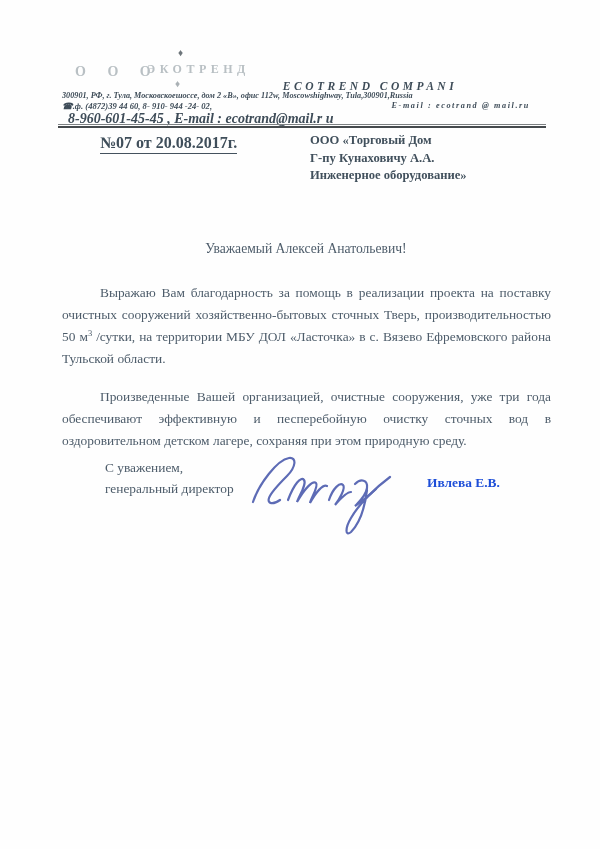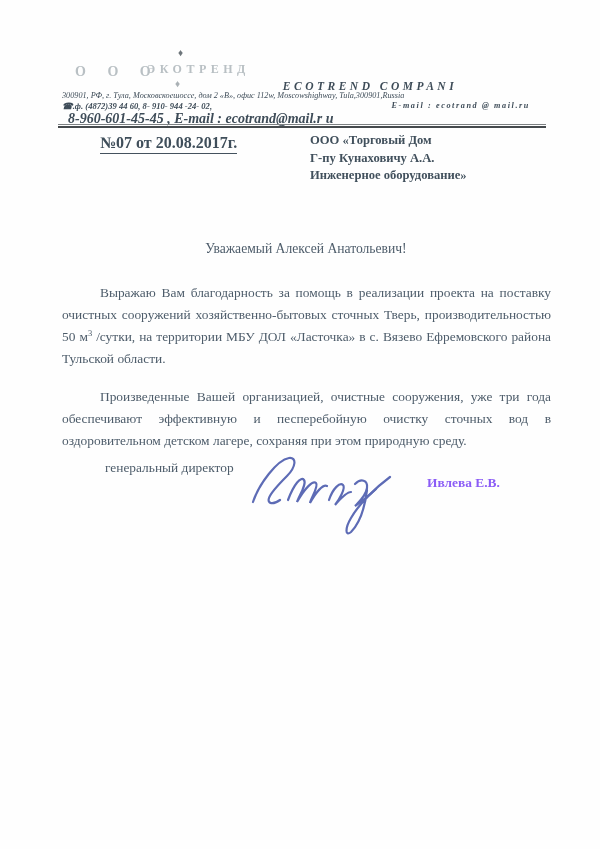--- a/index.html
+++ b/index.html
@@ -35,21 +35,21 @@
   
   .company{
     position:absolute;top:80px;left:255px;width:230px;
     text-align:center;
     font-weight:bold;font-style:italic;
     font-size:11.5px;letter-spacing:3.5px;
     color:#3e4c58;white-space:nowrap;
   }
   .addr1{
     position:absolute;top:91px;left:62px;width:470px;
-    font-style:italic;font-weight:normal;font-size:8.2px;
+    font-style:italic;font-weight:bold;font-size:8.2px;
     color:#3e4c58;white-space:nowrap;
   }
   .addr2{
     position:absolute;top:101px;left:62px;
     font-style:italic;font-weight:bold;font-size:8.6px;
     color:#3e4c58;white-space:nowrap;
   }
   .addr2-right{
     position:absolute;top:101px;left:350px;width:180px;
     text-align:right;
@@ -89,21 +89,21 @@
   }
   .body-text p{margin:16px 0 2px 0;text-indent:38px;}
   .body-text sup{font-size:8.5px;line-height:0;}
   
   .closing{
     position:absolute;top:457px;left:105px;
     font-size:13.4px;line-height:21px;color:#4d5c6a;
   }
   .signer-name{
     position:absolute;top:475px;left:427px;
-    font-weight:bold;font-size:13.4px;color:#8b5cf6;
+    font-weight:bold;font-size:13.4px;color:#1d4ed8;
     white-space:nowrap;
   }
   .signature{position:absolute;top:440px;left:243px;width:160px;height:100px;}
 </style>
 </head>
 <body>
 
 <div class="page">
 
   <div class="logo">
@@ -133,20 +133,21 @@
   </div>
 
   <div class="salutation">Уважаемый Алексей Анатольевич!</div>
 
   <div class="body-text">
     <p><span>Выражаю Вам благодарность за помощь в реализации проекта на поставку очистных сооружений хозяйственно-бытовых сточных Тверь, производительностью 50 м</span><sup>3</sup><span> /сутки, на территории МБУ ДОЛ «Ласточка» в с. Вязево Ефремовского района Тульской области.</span></p>
     <p>Произведенные Вашей организацией, очистные сооружения, уже три года обеспечивают эффективную и песперебойную очистку сточных вод в оздоровительном детском лагере, сохраняя при этом природную среду.</p>
   </div>
 
   <div class="closing">
+    <div>С уважением,</div>
     <div>генеральный директор</div>
   </div>
 
   <svg class="signature" viewBox="0 0 160 100">
     <g fill="none" stroke="#4c5cae" stroke-width="2.2" stroke-linecap="round" opacity="0.9">
       <path d="M10,62 C16,44 34,20 46,18 C54,17 53,27 44,36 C36,44 28,52 26,58 C24,64 30,65 37,60"></path>
       <path d="M45,60 C51,44 58,36 61,40 C64,44 56,56 54,62 C62,48 70,40 73,43 C76,46 68,58 67,63 C73,52 80,44 84,46"></path>
       <path d="M86,60 C90,48 97,42 100,45 C103,48 96,60 92,65 C98,58 104,52 108,52"></path>
       <path d="M112,44 C118,38 125,40 124,48 C123,56 116,62 112,66 C118,62 127,55 133,49"></path>
       <path d="M124,50 C122,66 118,82 108,92 C102,97 102,88 108,78 C116,64 132,48 147,37"></path>

